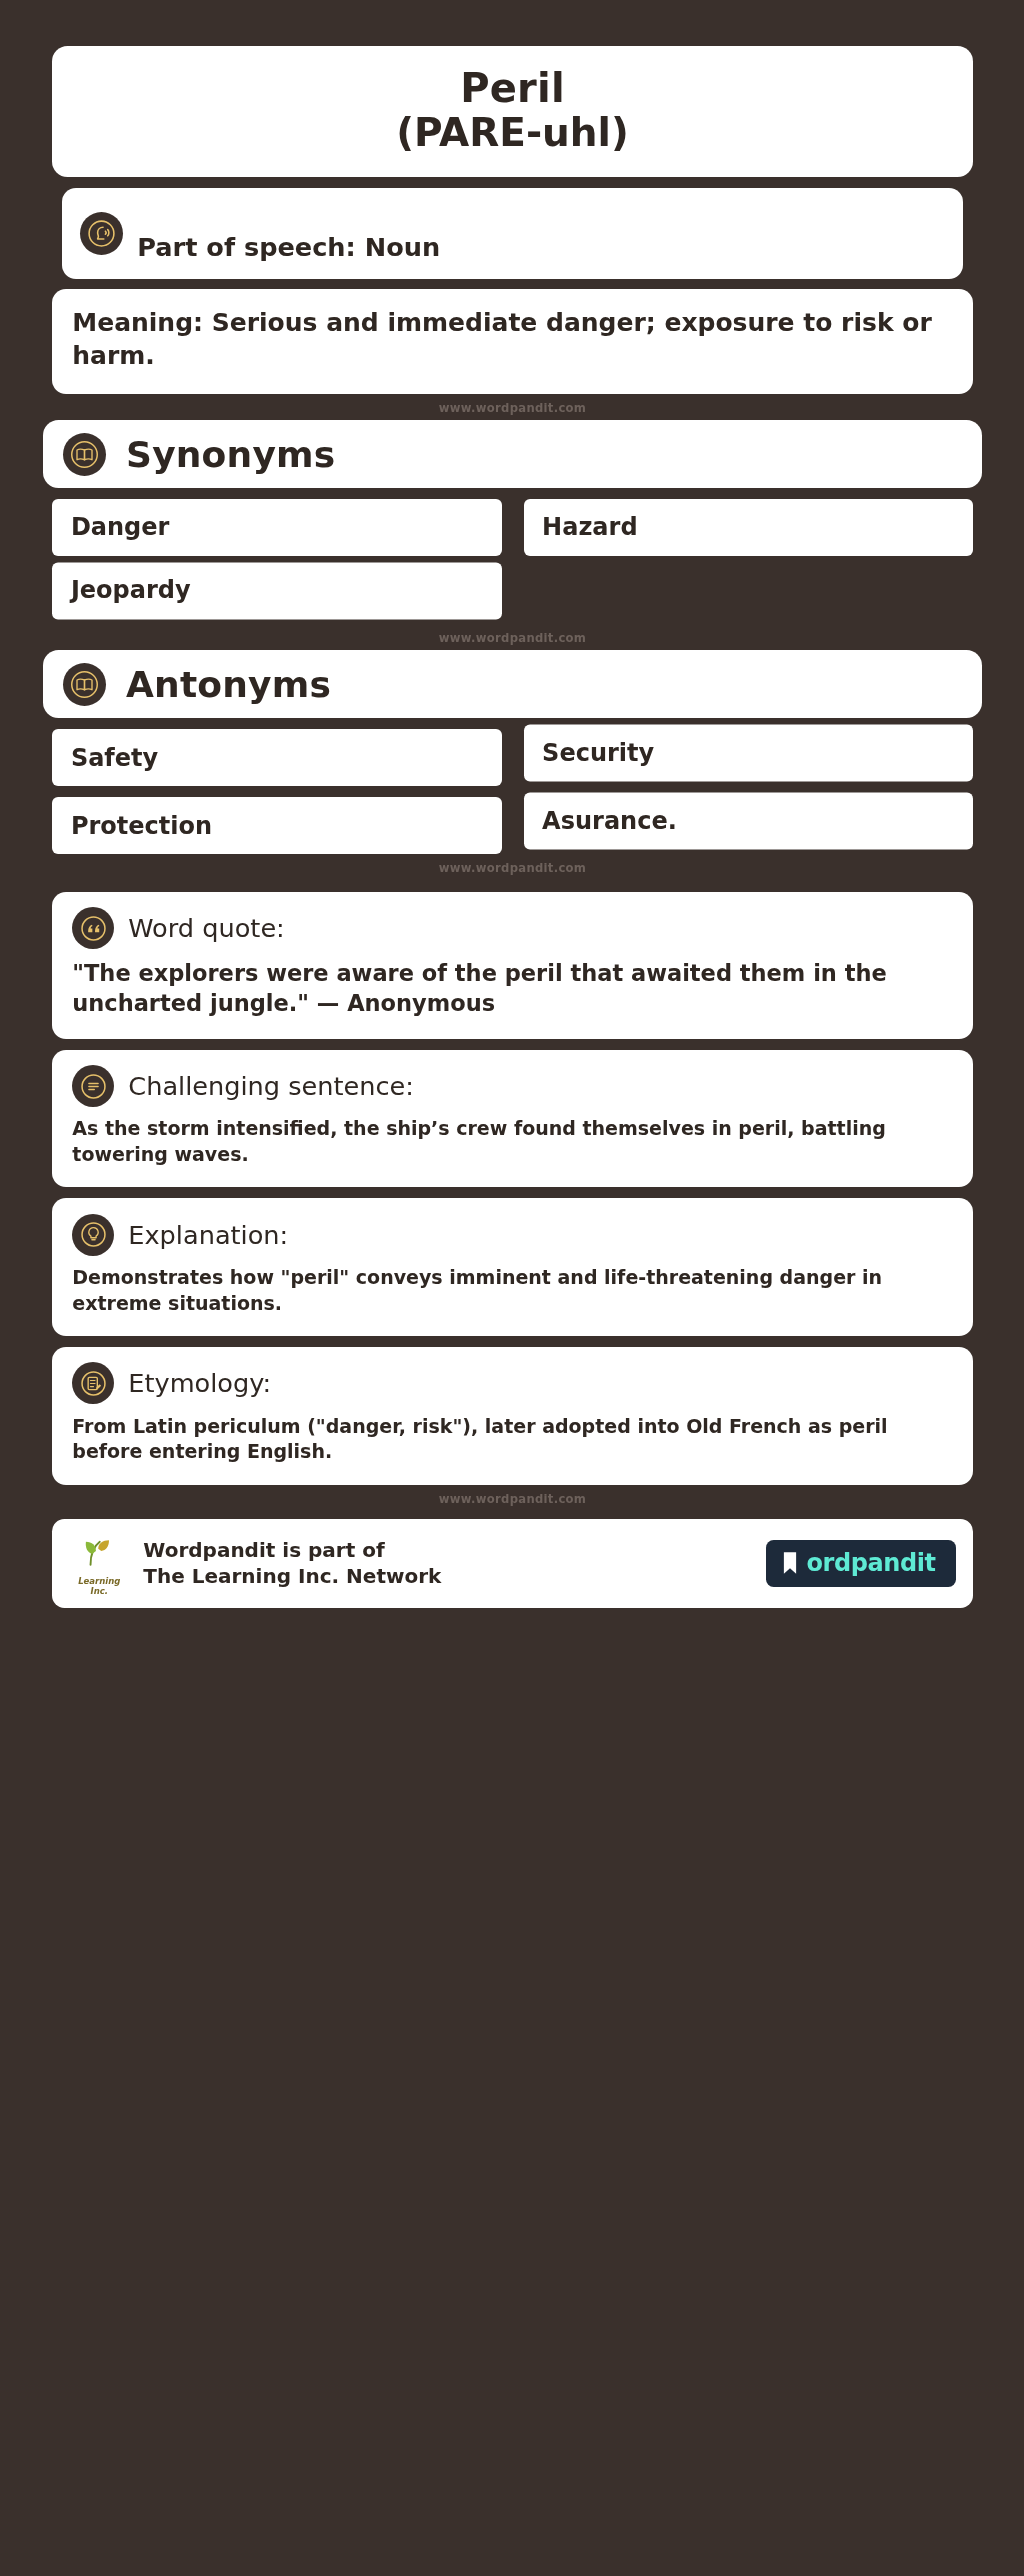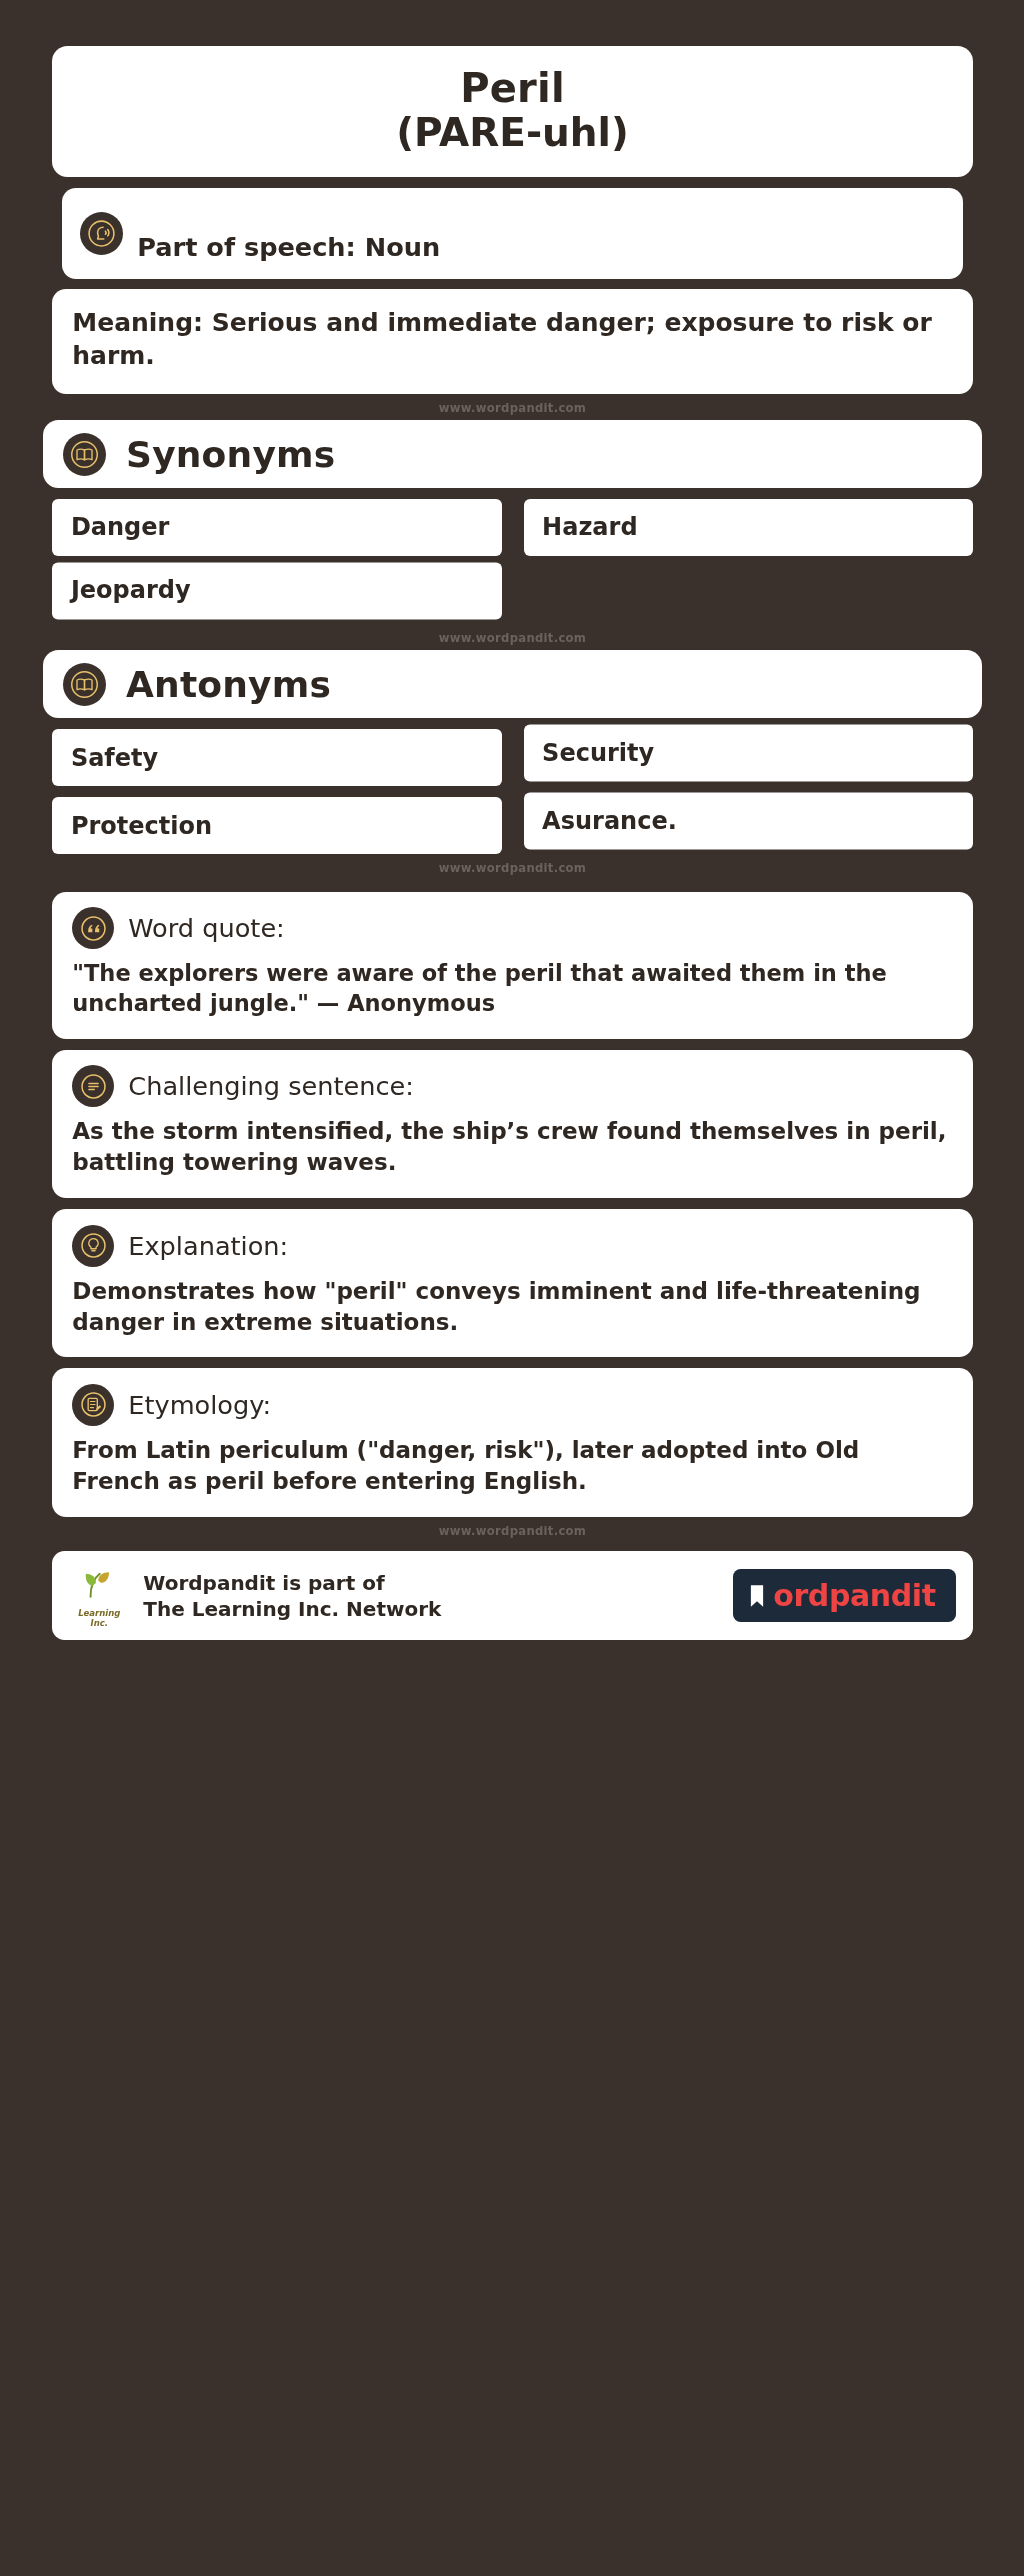--- a/index.html
+++ b/index.html
@@ -137,21 +137,21 @@
     display: flex;
     align-items: center;
     gap: 14px;
     margin-bottom: 9.3px;
   }
   .info-head .h {
     font-size: 25.6px;
     font-weight: normal;
   }
   .info-body {
-    font-size: 23px;
+    font-size: 19px;
     font-weight: bold;
     line-height: 1.34;
   }
   .info-body.quote { font-size: 22.5px; }
 
   
   .footer-card {
     margin: 7.7px 9.3px 0 9.3px;
     padding: 12.4px 17px;
     display: flex;
@@ -171,22 +171,22 @@
   }
   .logo-badge {
     background: #1d2a3a;
     border-radius: 7.7px;
     padding: 9.3px 20px 9.3px 14px;
     display: flex;
     align-items: center;
     gap: 6.2px;
   }
   .logo-badge .txt {
-    color: #ef4444;
-    font-size: 30px;
+    color: #5eead4;
+    font-size: 24px;
     font-weight: bold;
     letter-spacing: -0.4px;
   }
   .learning-mark {
     width: 60px;
     text-align: center;
   }
   .learning-mark .sub {
     font-size: 8.5px;
     color: #7a6a28;

